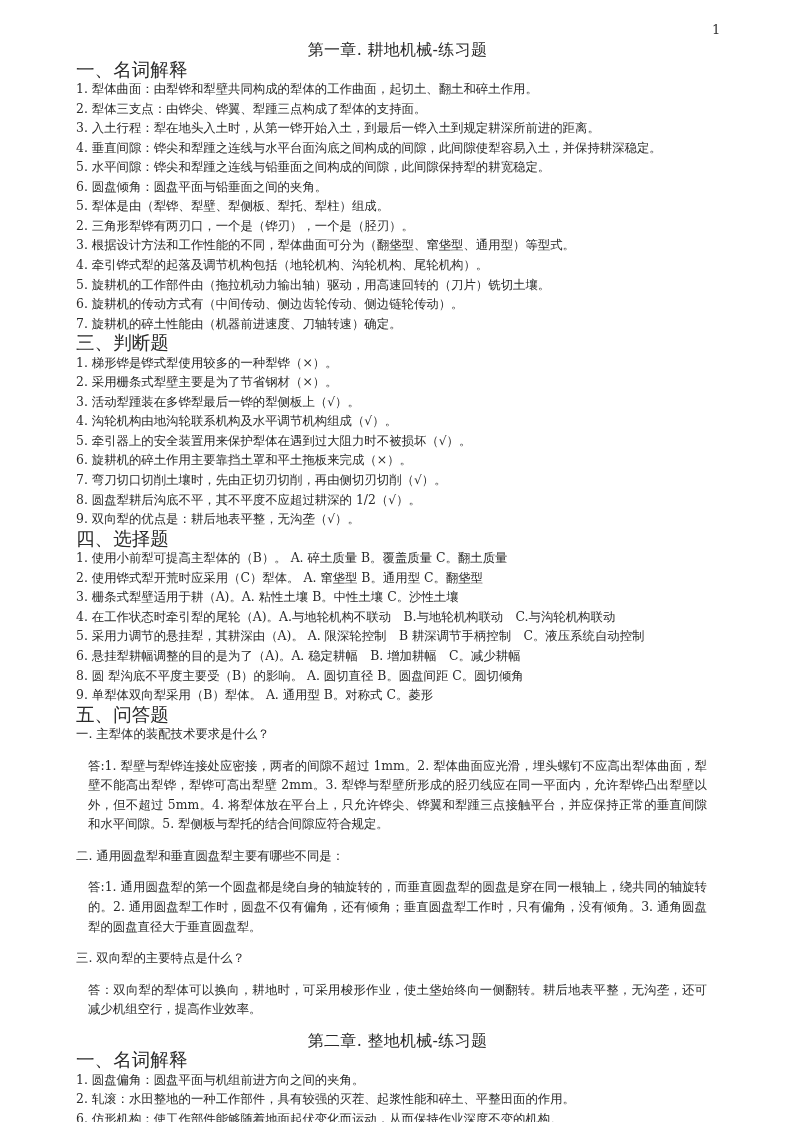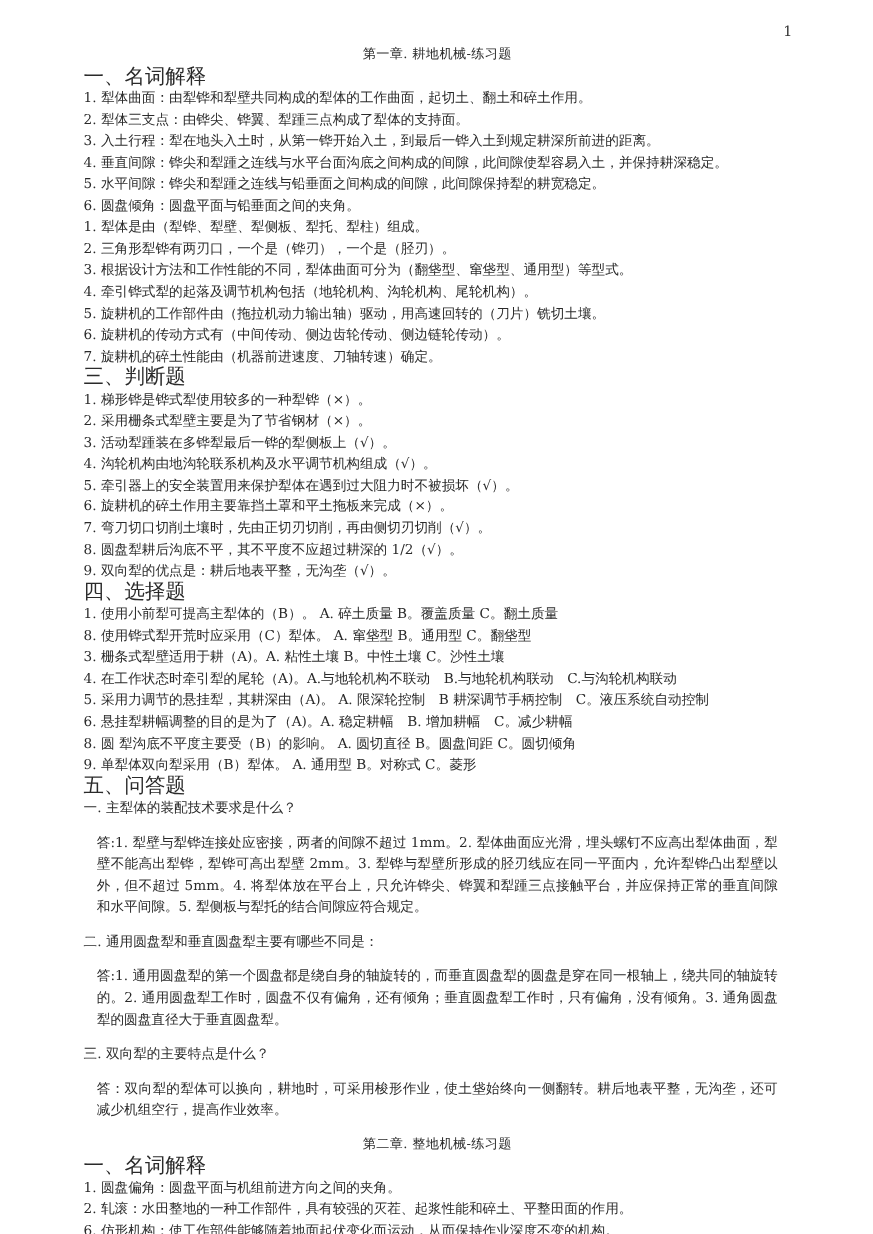--- a/index.html
+++ b/index.html
@@ -9,21 +9,21 @@
       color: #2a2a2a;
     }
     .page-number {
       position: absolute; left: 712px; top: 22px;
       font-size: 13px; color: #333;
     }
     .content {
       position: absolute; left: 76px; top: 40px; width: 643px;
       font-size: 12.4px; line-height: 19.55px;
     }
-    .chapter-title { text-align: center; margin: 0; font-weight: normal; font-size: 12px; letter-spacing: 0.3px; }
+    .chapter-title { text-align: center; margin: 0; font-weight: normal; font-size: 16px; letter-spacing: 0.3px; }
     .section-heading { margin: 0; font-weight: normal; }
     .line { margin: 0; white-space: nowrap; }
     .para { margin: 12px; text-align: justify; text-align-last: left; }
     .question { margin: 0; }
   </style>
 </head>
 <body>
 
 <div class="page-number">1</div>
 
@@ -32,42 +32,42 @@
   <h1 class="chapter-title">第一章. 耕地机械-练习题</h1>
 
   <h2 class="section-heading">一、名词解释</h2>
   <p class="line">1. 犁体曲面：由犁铧和犁壁共同构成的犁体的工作曲面，起切土、翻土和碎土作用。</p>
   <p class="line">2. 犁体三支点：由铧尖、铧翼、犁踵三点构成了犁体的支持面。</p>
   <p class="line">3. 入土行程：犁在地头入土时，从第一铧开始入土，到最后一铧入土到规定耕深所前进的距离。</p>
   <p class="line">4. 垂直间隙：铧尖和犁踵之连线与水平台面沟底之间构成的间隙，此间隙使犁容易入土，并保持耕深稳定。</p>
   <p class="line">5. 水平间隙：铧尖和犁踵之连线与铅垂面之间构成的间隙，此间隙保持犁的耕宽稳定。</p>
   <p class="line">6. 圆盘倾角：圆盘平面与铅垂面之间的夹角。</p>
 
-  <p class="line">1. 犁体是由（犁铧、犁壁、犁侧板、犁托、犁柱）组成。</p>
+  <p class="line">5. 犁体是由（犁铧、犁壁、犁侧板、犁托、犁柱）组成。</p>
   <p class="line">2. 三角形犁铧有两刃口，一个是（铧刃），一个是（胫刃）。</p>
   <p class="line">3. 根据设计方法和工作性能的不同，犁体曲面可分为（翻垡型、窜垡型、通用型）等型式。</p>
   <p class="line">4. 牵引铧式犁的起落及调节机构包括（地轮机构、沟轮机构、尾轮机构）。</p>
   <p class="line">5. 旋耕机的工作部件由（拖拉机动力输出轴）驱动，用高速回转的（刀片）铣切土壤。</p>
   <p class="line">6. 旋耕机的传动方式有（中间传动、侧边齿轮传动、侧边链轮传动）。</p>
   <p class="line">7. 旋耕机的碎土性能由（机器前进速度、刀轴转速）确定。</p>
 
   <h2 class="section-heading">三、判断题</h2>
   <p class="line">1. 梯形铧是铧式犁使用较多的一种犁铧（×）。</p>
   <p class="line">2. 采用栅条式犁壁主要是为了节省钢材（×）。</p>
   <p class="line">3. 活动犁踵装在多铧犁最后一铧的犁侧板上（√）。</p>
   <p class="line">4. 沟轮机构由地沟轮联系机构及水平调节机构组成（√）。</p>
   <p class="line">5. 牵引器上的安全装置用来保护犁体在遇到过大阻力时不被损坏（√）。</p>
   <p class="line">6. 旋耕机的碎土作用主要靠挡土罩和平土拖板来完成（×）。</p>
   <p class="line">7. 弯刀切口切削土壤时，先由正切刃切削，再由侧切刃切削（√）。</p>
   <p class="line">8. 圆盘犁耕后沟底不平，其不平度不应超过耕深的 1/2（√）。</p>
   <p class="line">9. 双向犁的优点是：耕后地表平整，无沟垄（√）。</p>
 
   <h2 class="section-heading">四、选择题</h2>
   <p class="line">1. 使用小前犁可提高主犁体的（B）。 A. 碎土质量 B。覆盖质量 C。翻土质量</p>
-  <p class="line">8. 使用铧式犁开荒时应采用（C）犁体。 A. 窜垡型 B。通用型 C。翻垡型</p>
+  <p class="line">2. 使用铧式犁开荒时应采用（C）犁体。 A. 窜垡型 B。通用型 C。翻垡型</p>
   <p class="line">3. 栅条式犁壁适用于耕（A)。A. 粘性土壤 B。中性土壤 C。沙性土壤</p>
   <p class="line">4. 在工作状态时牵引犁的尾轮（A)。A.与地轮机构不联动　B.与地轮机构联动　C.与沟轮机构联动</p>
   <p class="line">5. 采用力调节的悬挂犁，其耕深由（A)。 A. 限深轮控制　B 耕深调节手柄控制　C。液压系统自动控制</p>
   <p class="line">6. 悬挂犁耕幅调整的目的是为了（A)。A. 稳定耕幅　B. 增加耕幅　C。减少耕幅</p>
   <p class="line">8. 圆 犁沟底不平度主要受（B）的影响。 A. 圆切直径 B。圆盘间距 C。圆切倾角</p>
   <p class="line">9. 单犁体双向犁采用（B）犁体。 A. 通用型 B。对称式 C。菱形</p>
 
   <h2 class="section-heading">五、问答题</h2>
   <p class="question">一. 主犁体的装配技术要求是什么？</p>
   <p class="para">答:1. 犁壁与犁铧连接处应密接，两者的间隙不超过 1mm。2. 犁体曲面应光滑，埋头螺钉不应高出犁体曲面，犁壁不能高出犁铧，犁铧可高出犁壁 2mm。3. 犁铧与犁壁所形成的胫刃线应在同一平面内，允许犁铧凸出犁壁以外，但不超过 5mm。4. 将犁体放在平台上，只允许铧尖、铧翼和犁踵三点接触平台，并应保持正常的垂直间隙和水平间隙。5. 犁侧板与犁托的结合间隙应符合规定。</p>

